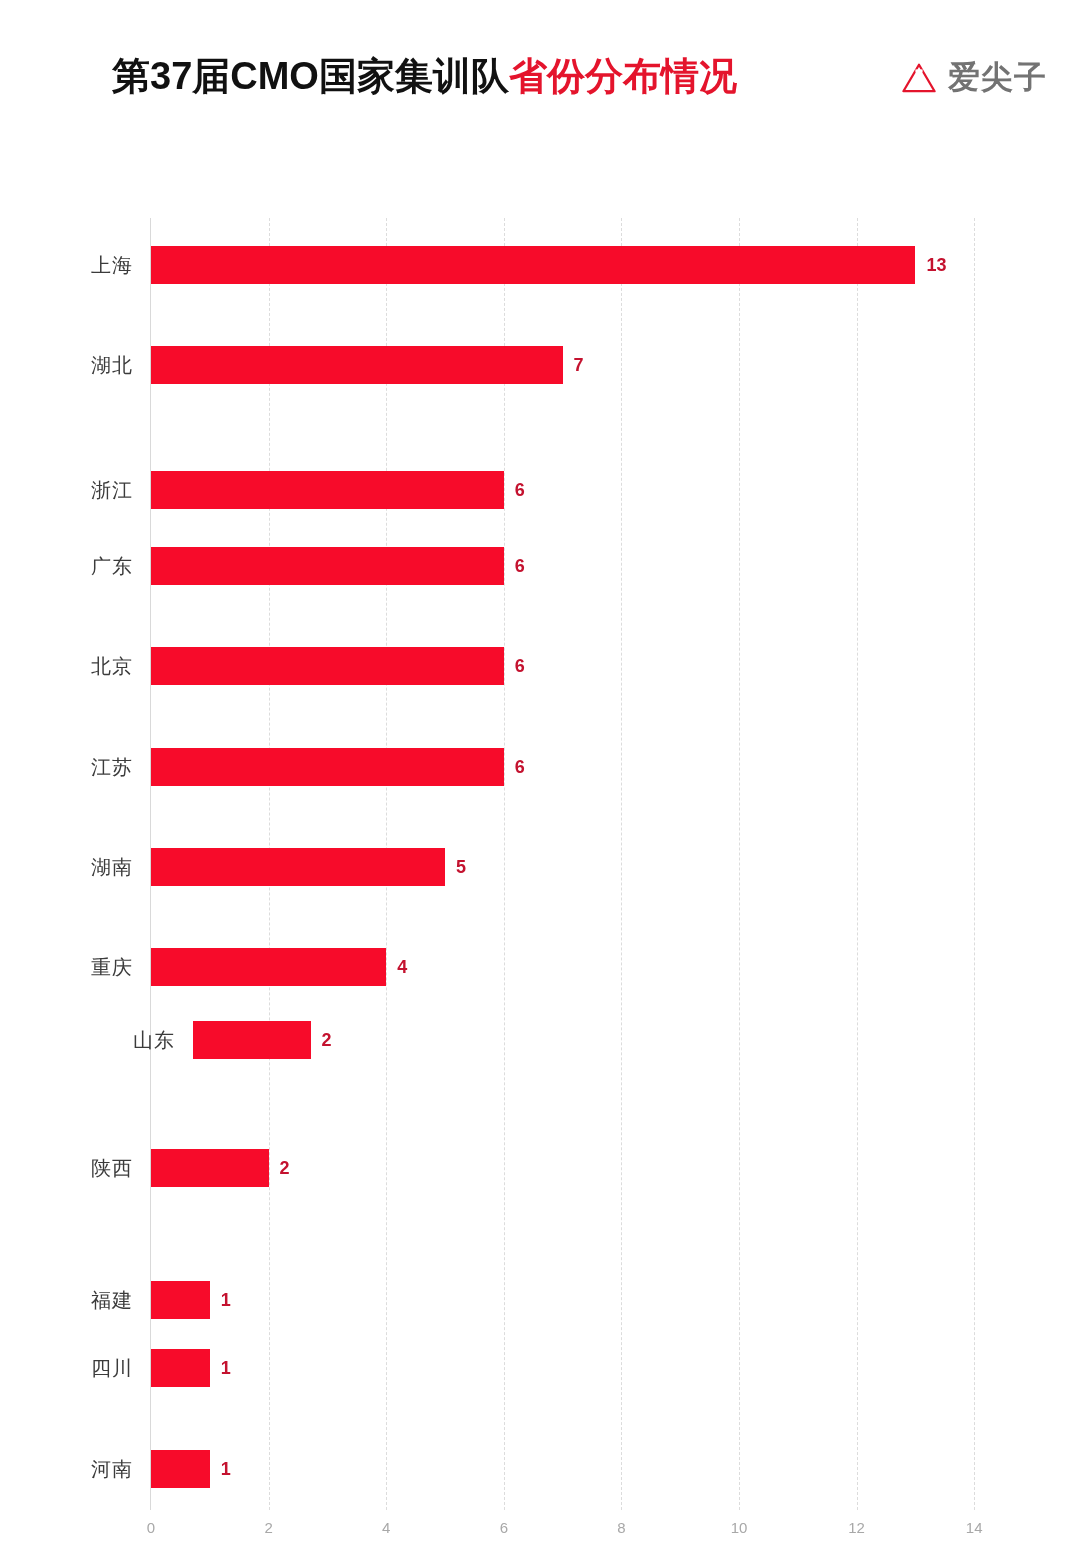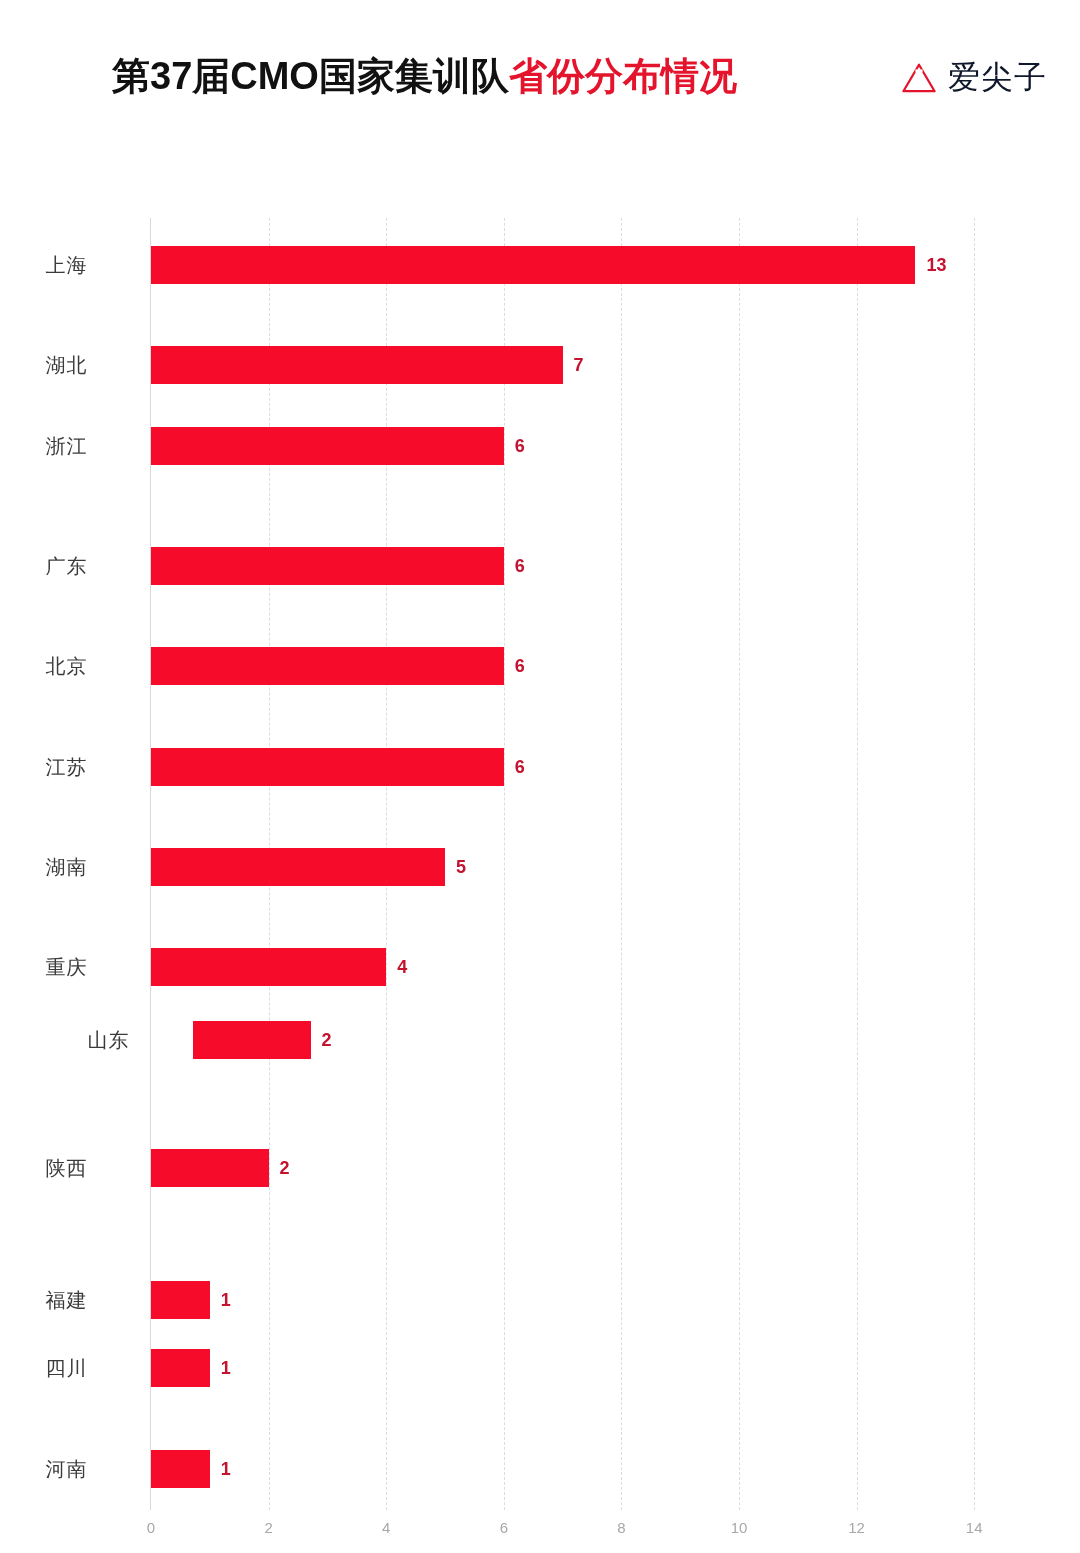--- a/index.html
+++ b/index.html
@@ -49,23 +49,24 @@
     position: absolute;
     left: 900px;
     top: 56px;
     display: flex;
     align-items: center;
     gap: 10px;
   }
   .brand-mark { width: 38px; height: 34px; display: block; }
   .brand-name {
     font-size: 32px;
-    color: #0f172a;
+    color: #737373;
     letter-spacing: 1px;
     white-space: nowrap;
+    font-weight: bold;
   }
 
   
   .plot {
     position: absolute;
     left: 0;
     top: 0;
     width: 1080px;
     height: 1553px;
   }
@@ -96,21 +97,21 @@
   .row {
     position: absolute;
     left: 0;
     width: 1080px;
     height: 38px;
   }
   .cat-label {
     position: absolute;
     left: 0;
     width: 133px;
-    text-align: center;
+    text-align: right;
     top: 50%;
     transform: translateY(-50%);
     font-size: 20px;
     color: #3b3b3b;
     letter-spacing: 1px;
     white-space: nowrap;
   }
   .bar {
     position: absolute;
     left: 151px;
@@ -173,21 +174,21 @@
       <div class="row" style="top: 246px;">
         <div class="cat-label">上海</div>
         <div class="bar" style="width: 764.4px; background: rgb(247, 11, 42);"></div>
         <div class="bar-value" style="left: 926.4px; color: rgb(196, 18, 47);">13</div>
       </div>
       <div class="row" style="top: 346.3px;">
         <div class="cat-label">湖北</div>
         <div class="bar" style="width: 411.6px; background: rgb(247, 11, 42);"></div>
         <div class="bar-value" style="left: 573.6px; color: rgb(196, 18, 47);">7</div>
       </div>
-      <div class="row" style="top: 427px; text-decoration: underline;">
+      <div class="row" style="top: 471px; text-decoration: underline;">
         <div class="cat-label">浙江</div>
         <div class="bar" style="width: 352.8px; background: rgb(247, 11, 42);"></div>
         <div class="bar-value" style="left: 514.8px; color: rgb(196, 18, 47);">6</div>
       </div>
       <div class="row" style="top: 546.9px;">
         <div class="cat-label">广东</div>
         <div class="bar" style="width: 352.8px; background: rgb(247, 11, 42);"></div>
         <div class="bar-value" style="left: 514.8px; color: rgb(196, 18, 47);">6</div>
       </div>
       <div class="row" style="top: 647.2px;">

